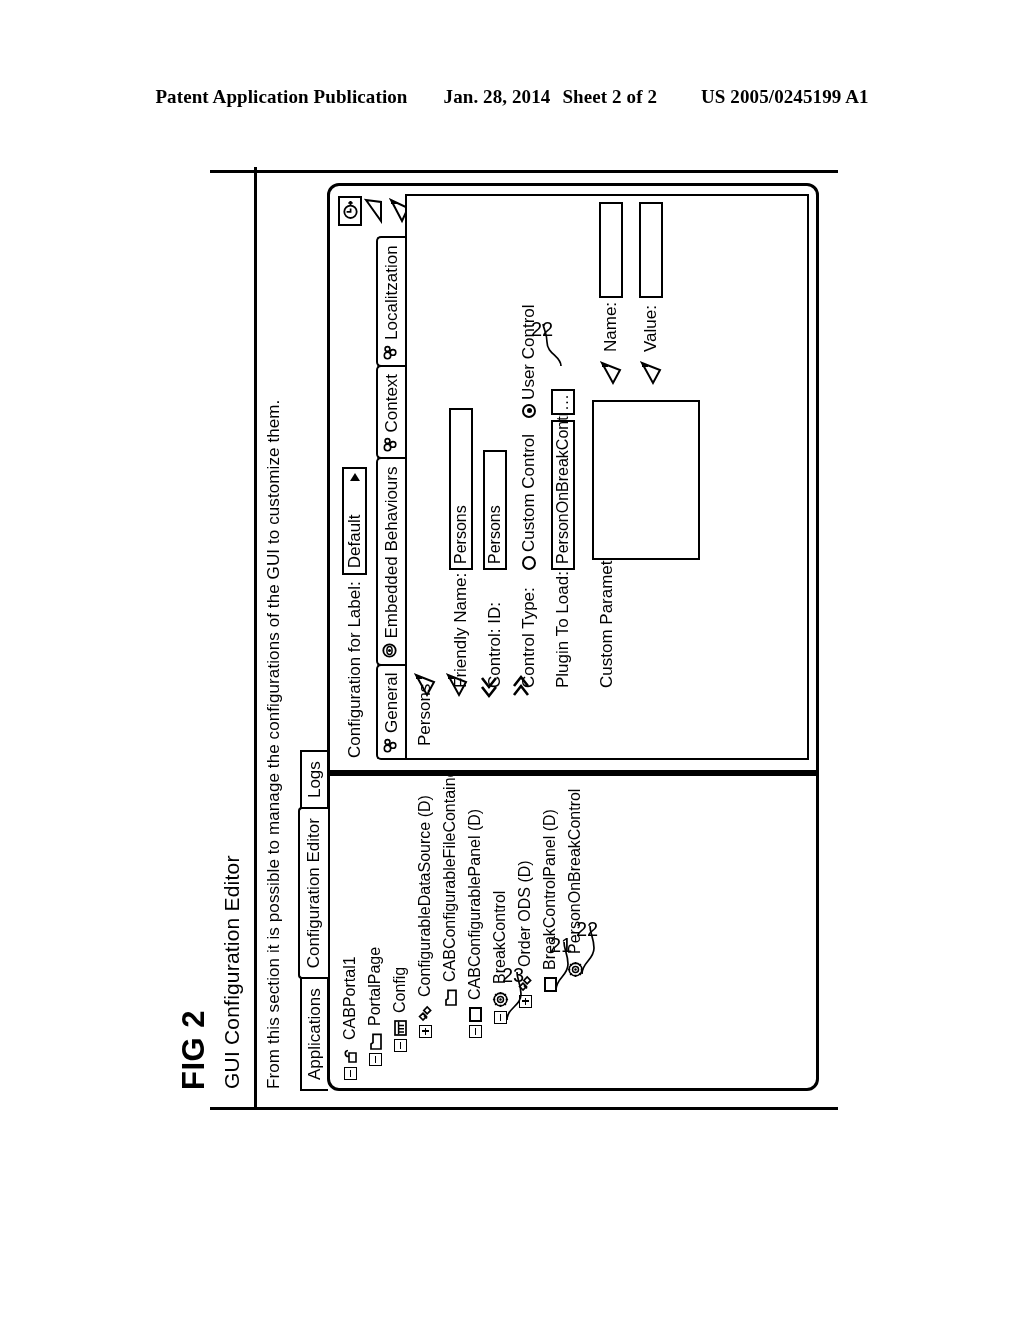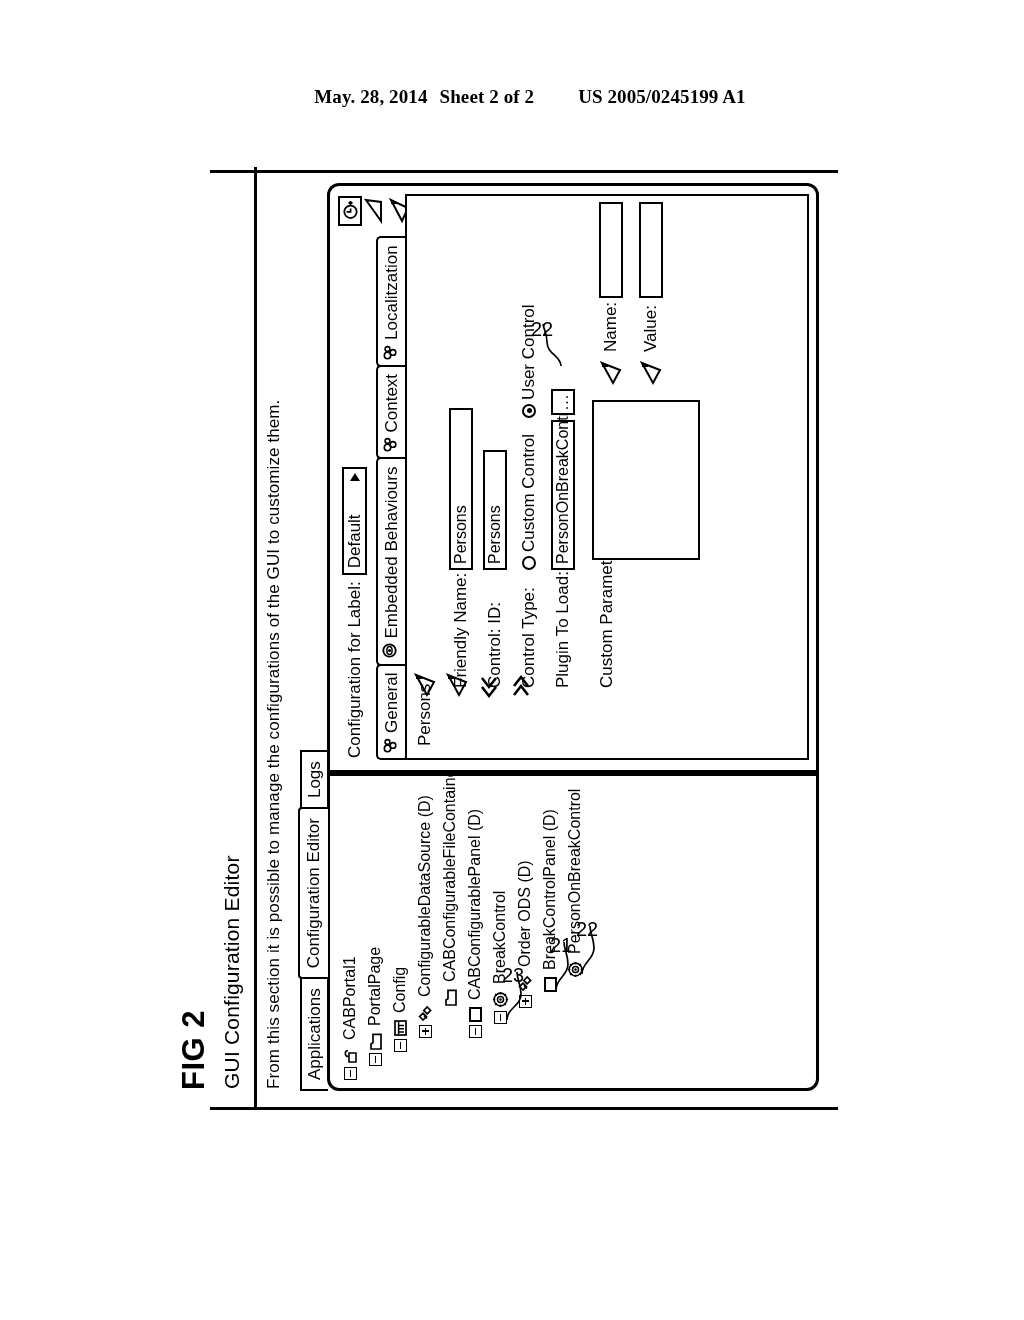--- a/index.html
+++ b/index.html
@@ -294,22 +294,23 @@
     display:flex;align-items:center;white-space:nowrap;
   }
   .nv .nl{width:54px;}
 
   .mark-wrap{position:absolute;}
 </style>
 </head>
 <body>
 
 <div class="pub-header">
+  <span class="seg">Patent Application Publication</span>
   <span class="gap-a"></span>
-  <span class="seg">May. 28, 2014</span>
+  <span class="seg">Jan. 28, 2014</span>
   <span class="gap-b"></span>
   <span class="seg">Sheet 2 of 2</span>
   <span class="gap-c"></span>
   <span class="seg">US 2005/0245199 A1</span>
 </div>
 
 <div class="fig-label">FIG 2</div>
 
 <div id="rot-wrap">
   <div class="app-window">

